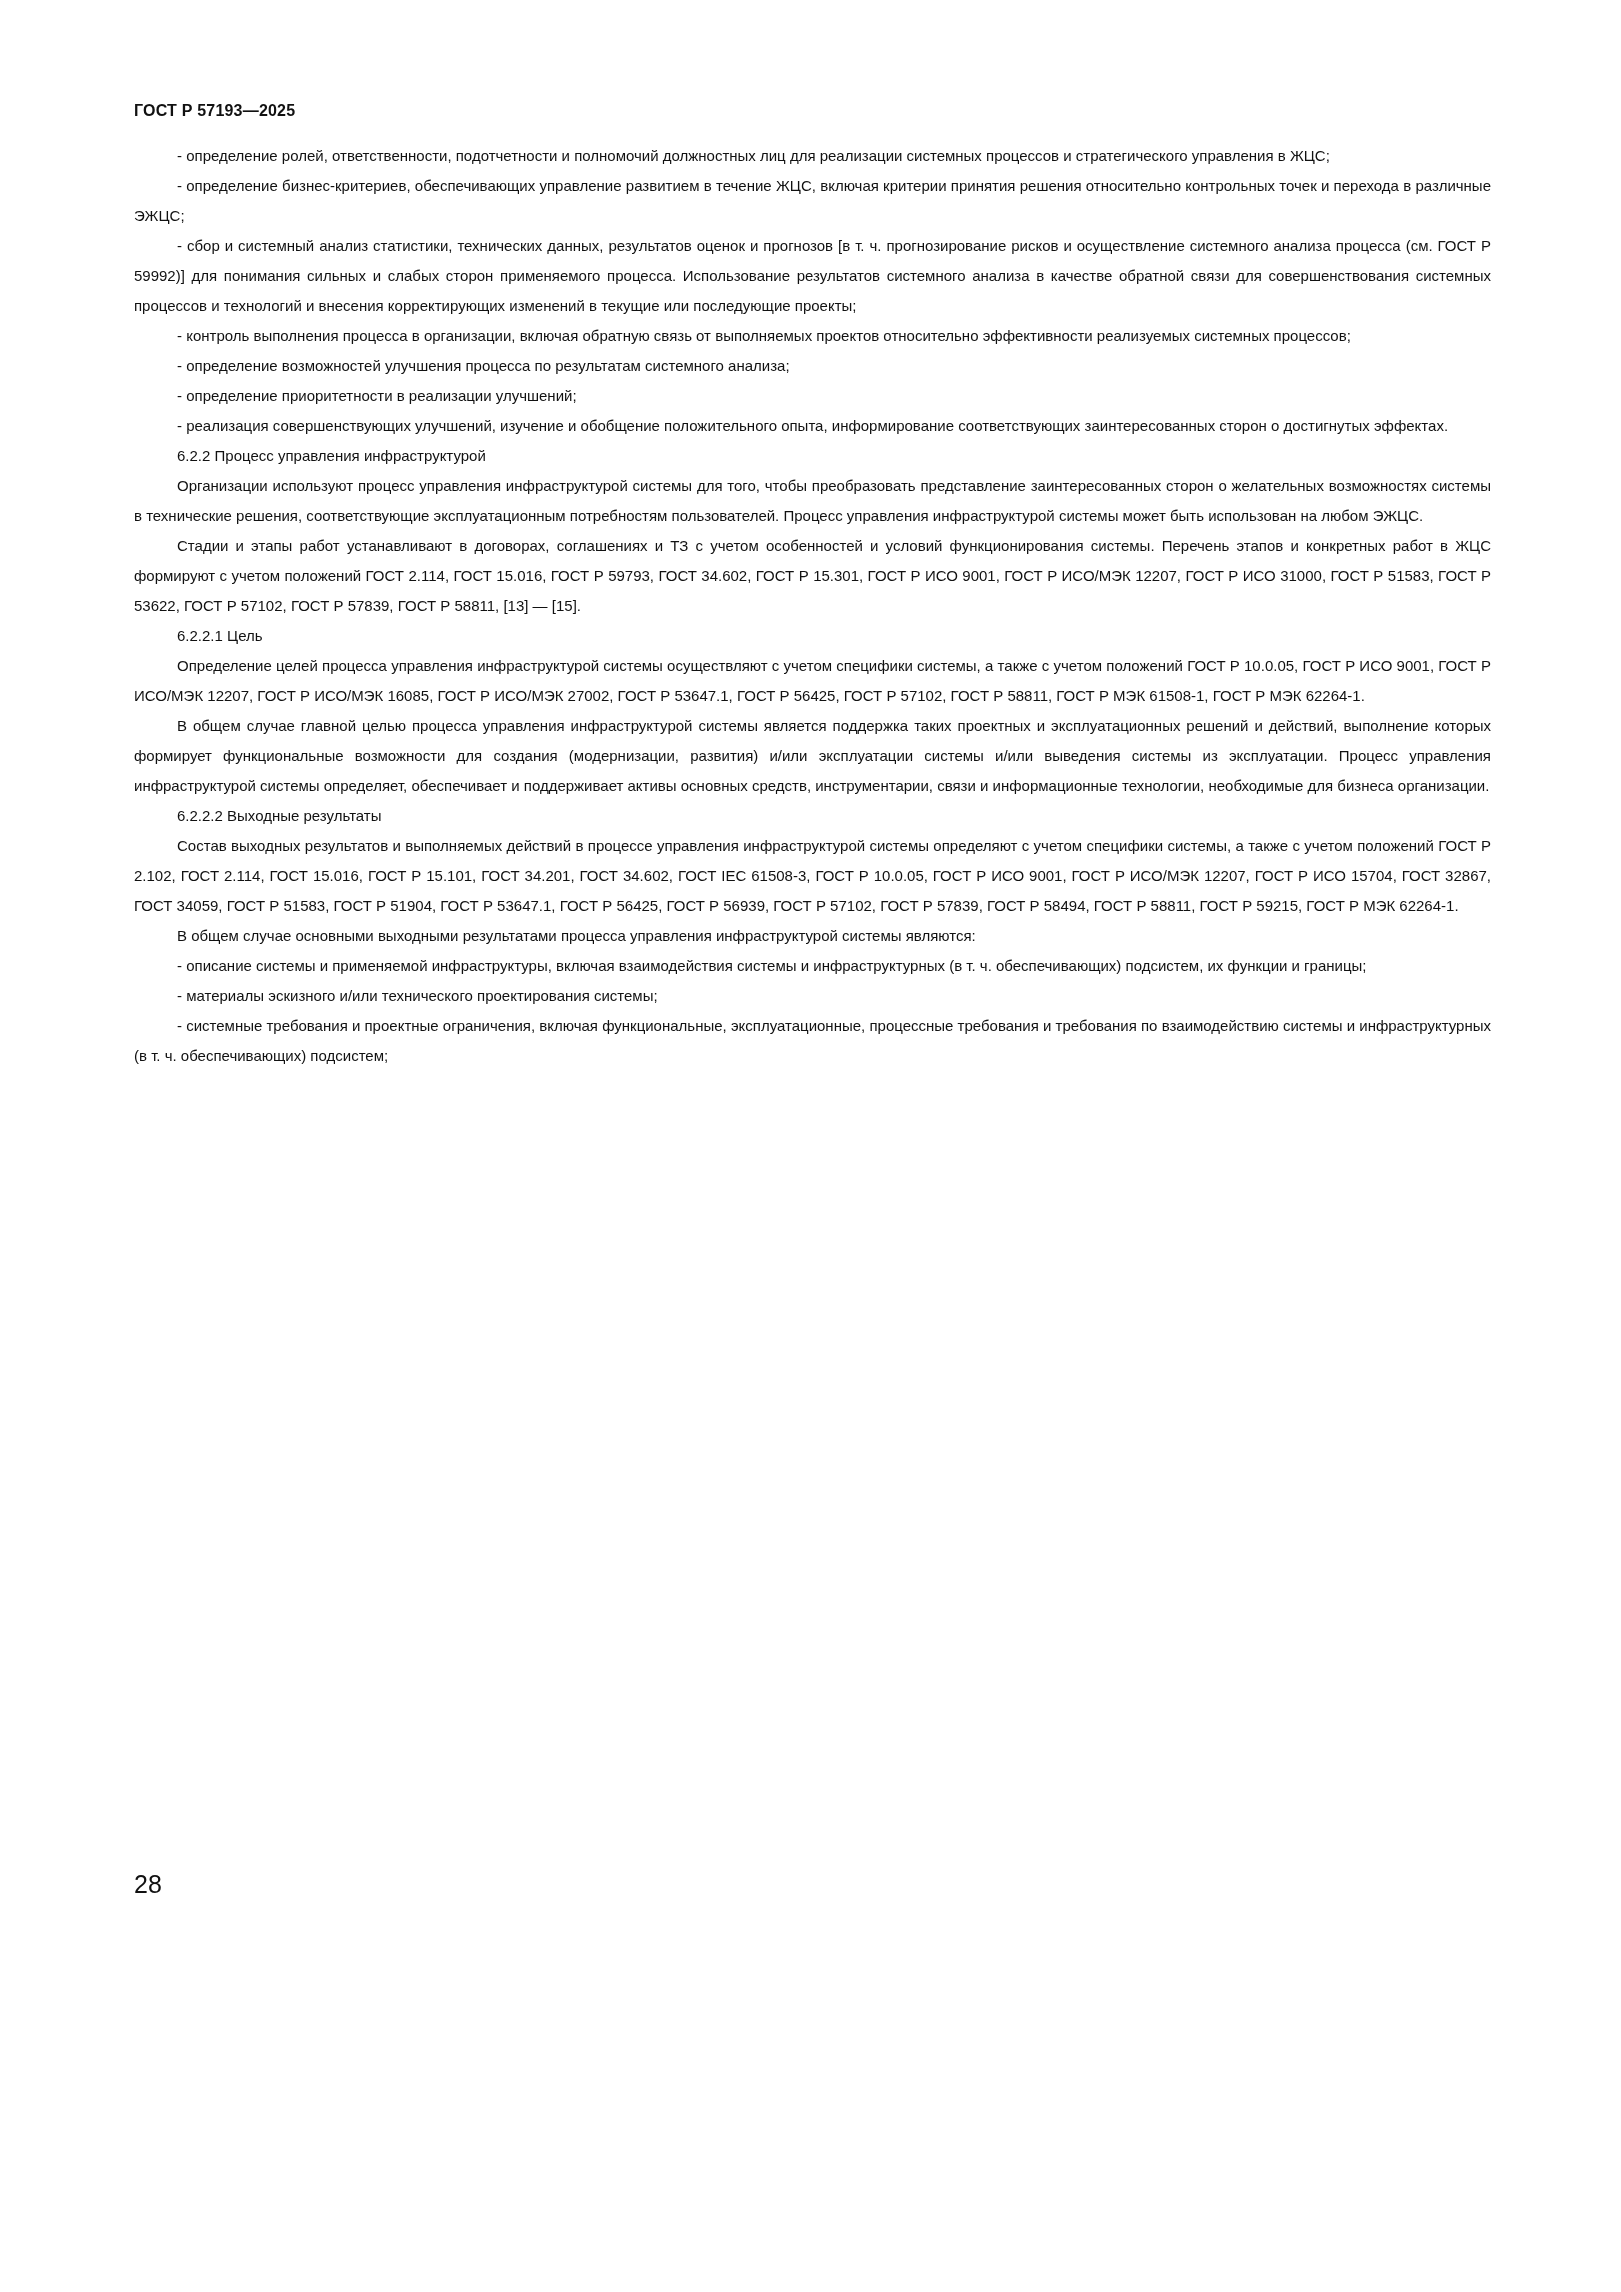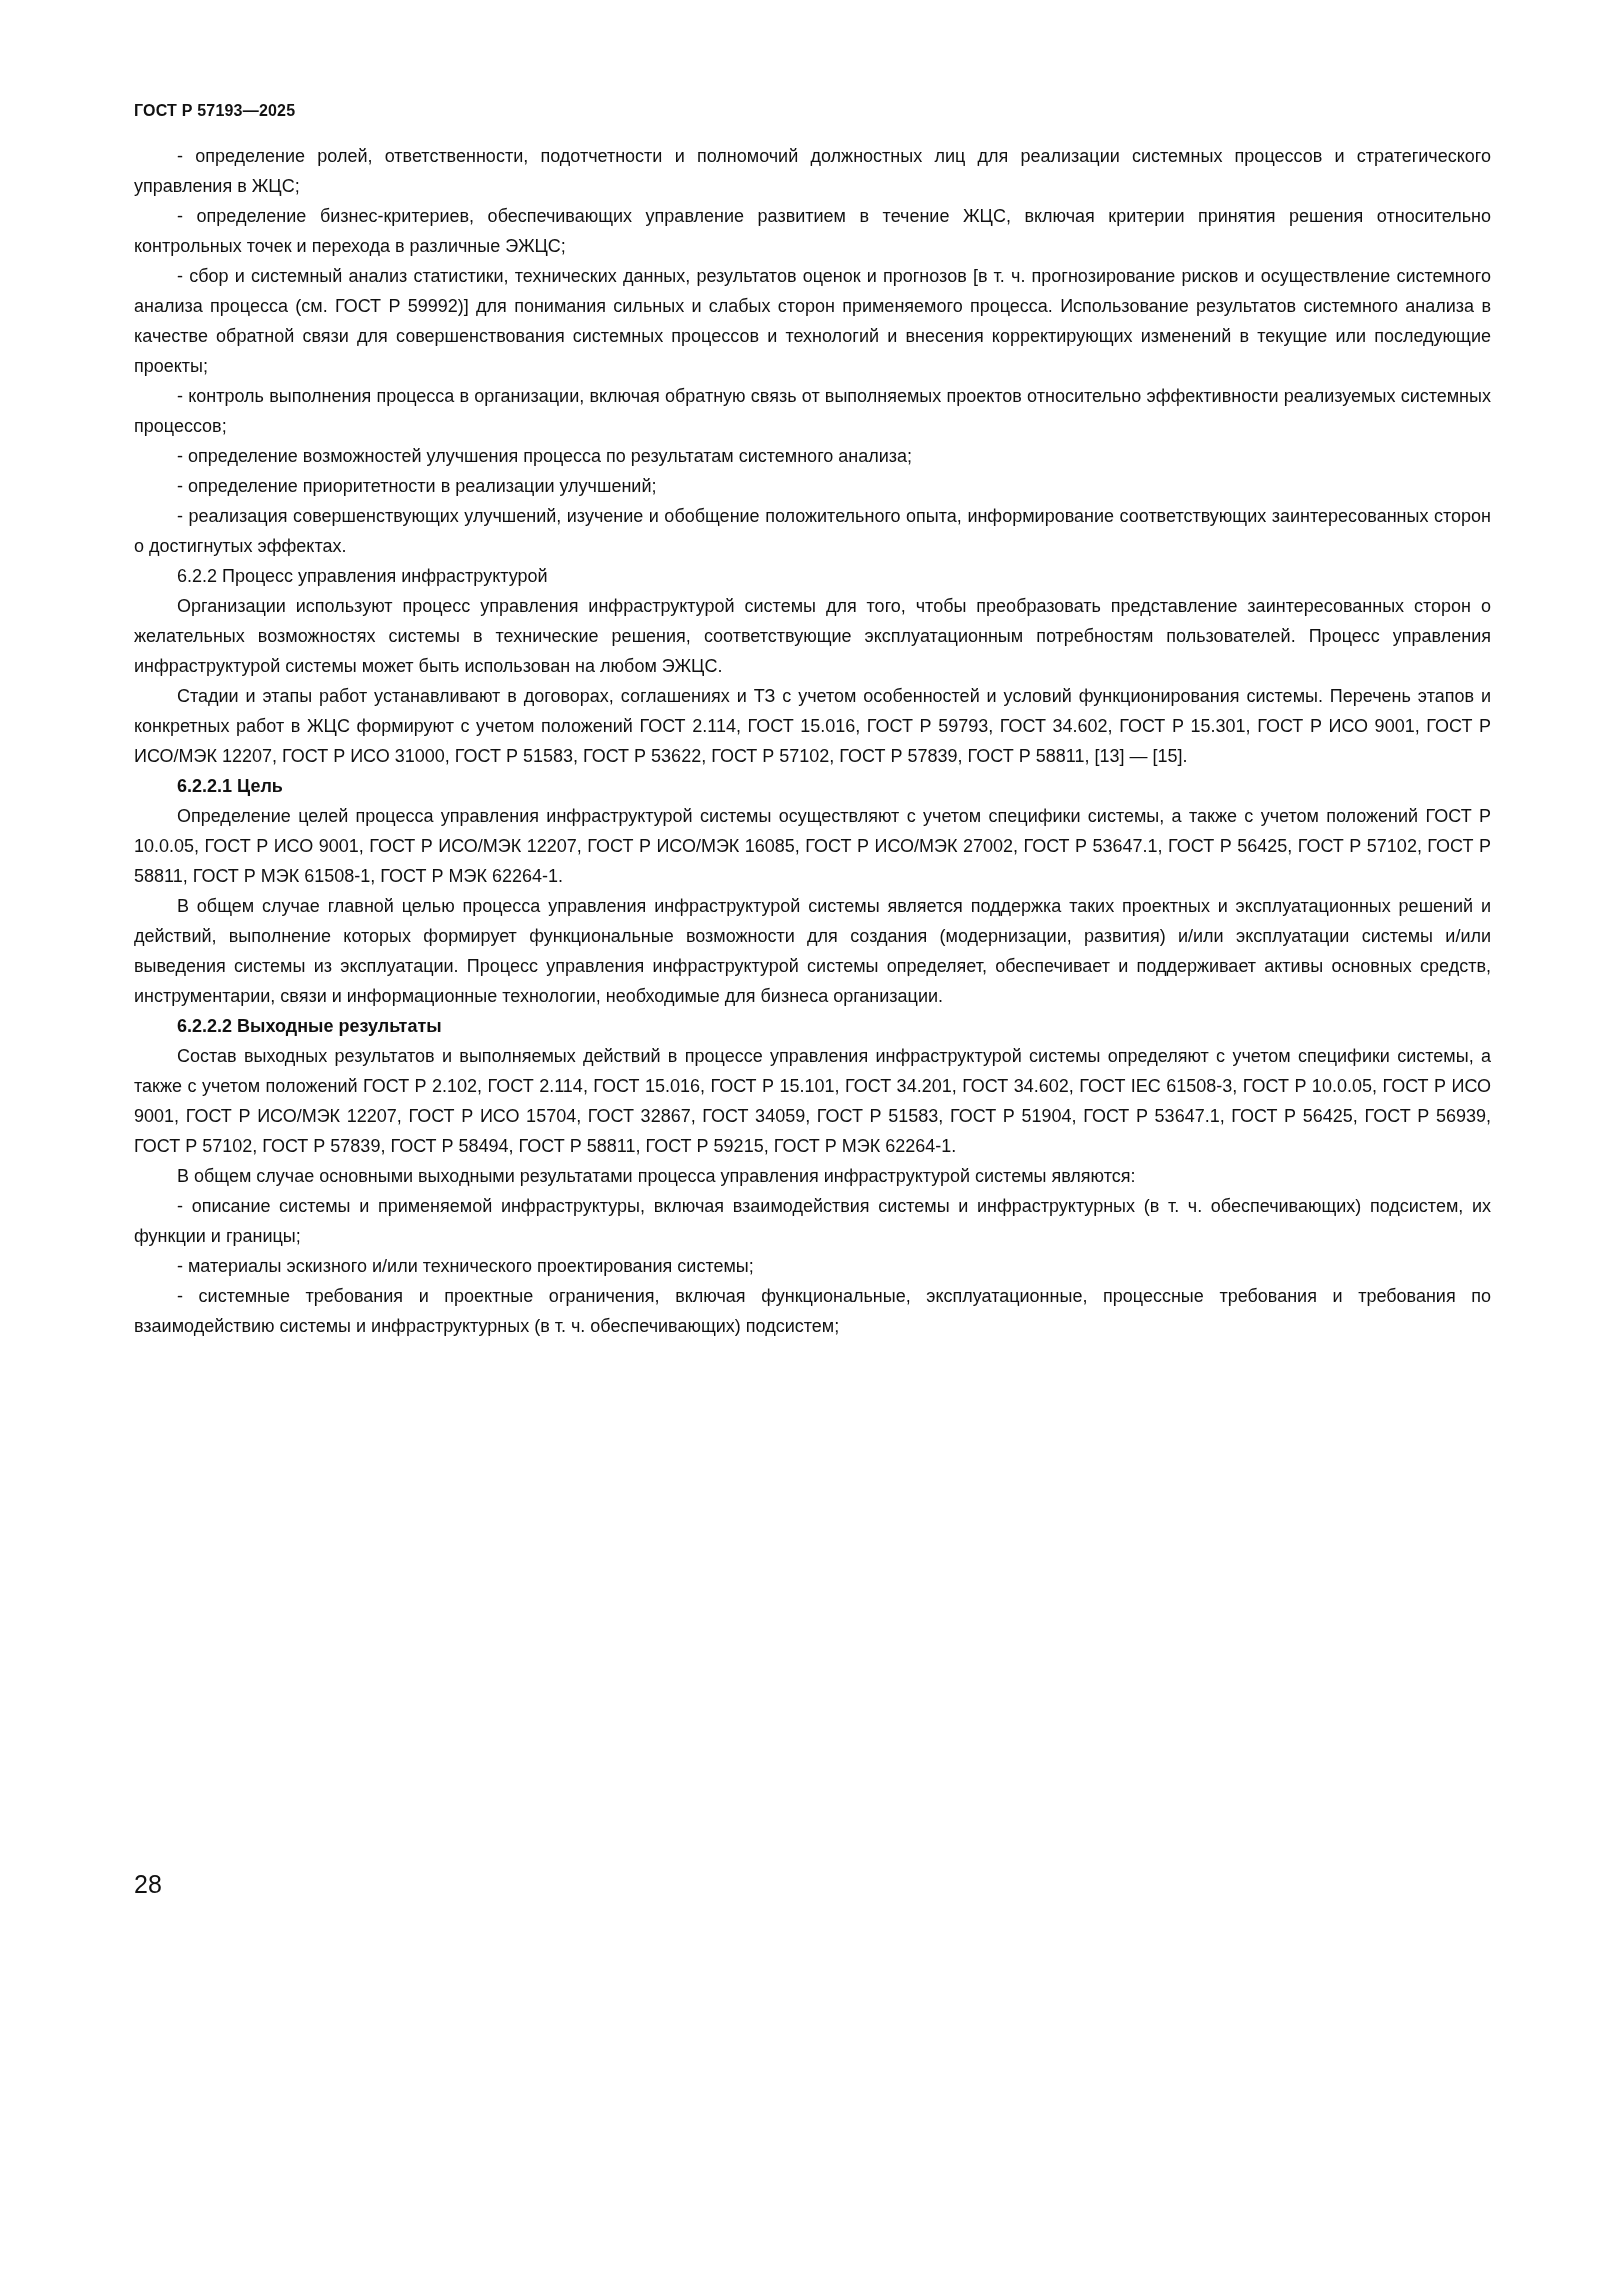--- a/index.html
+++ b/index.html
@@ -21,36 +21,36 @@
     top: 102px;
     width: 1357px;
   }
   .doc-header {
     font-size: 16px;
     font-weight: bold;
     letter-spacing: 0.2px;
     margin-bottom: 20.6px;
   }
   .doc-body {
-    font-size: 18px;
+    font-size: 15px;
     line-height: 30px;
     text-align: justify;
     hyphens: auto;
     -webkit-hyphens: auto;
   }
   .doc-body p {
     margin: 0;
     padding: 0;
     text-indent: 43px;
   }
   .doc-body p.heading {
     font-weight: normal;
   }
   .doc-body p.subheading {
-    font-weight: bold;
+    font-weight: normal;
   }
   .page-number {
     position: absolute;
     left: 134px;
     top: 1870px;
     font-size: 25px;
   }
 </style>
 </head>
 <body>

